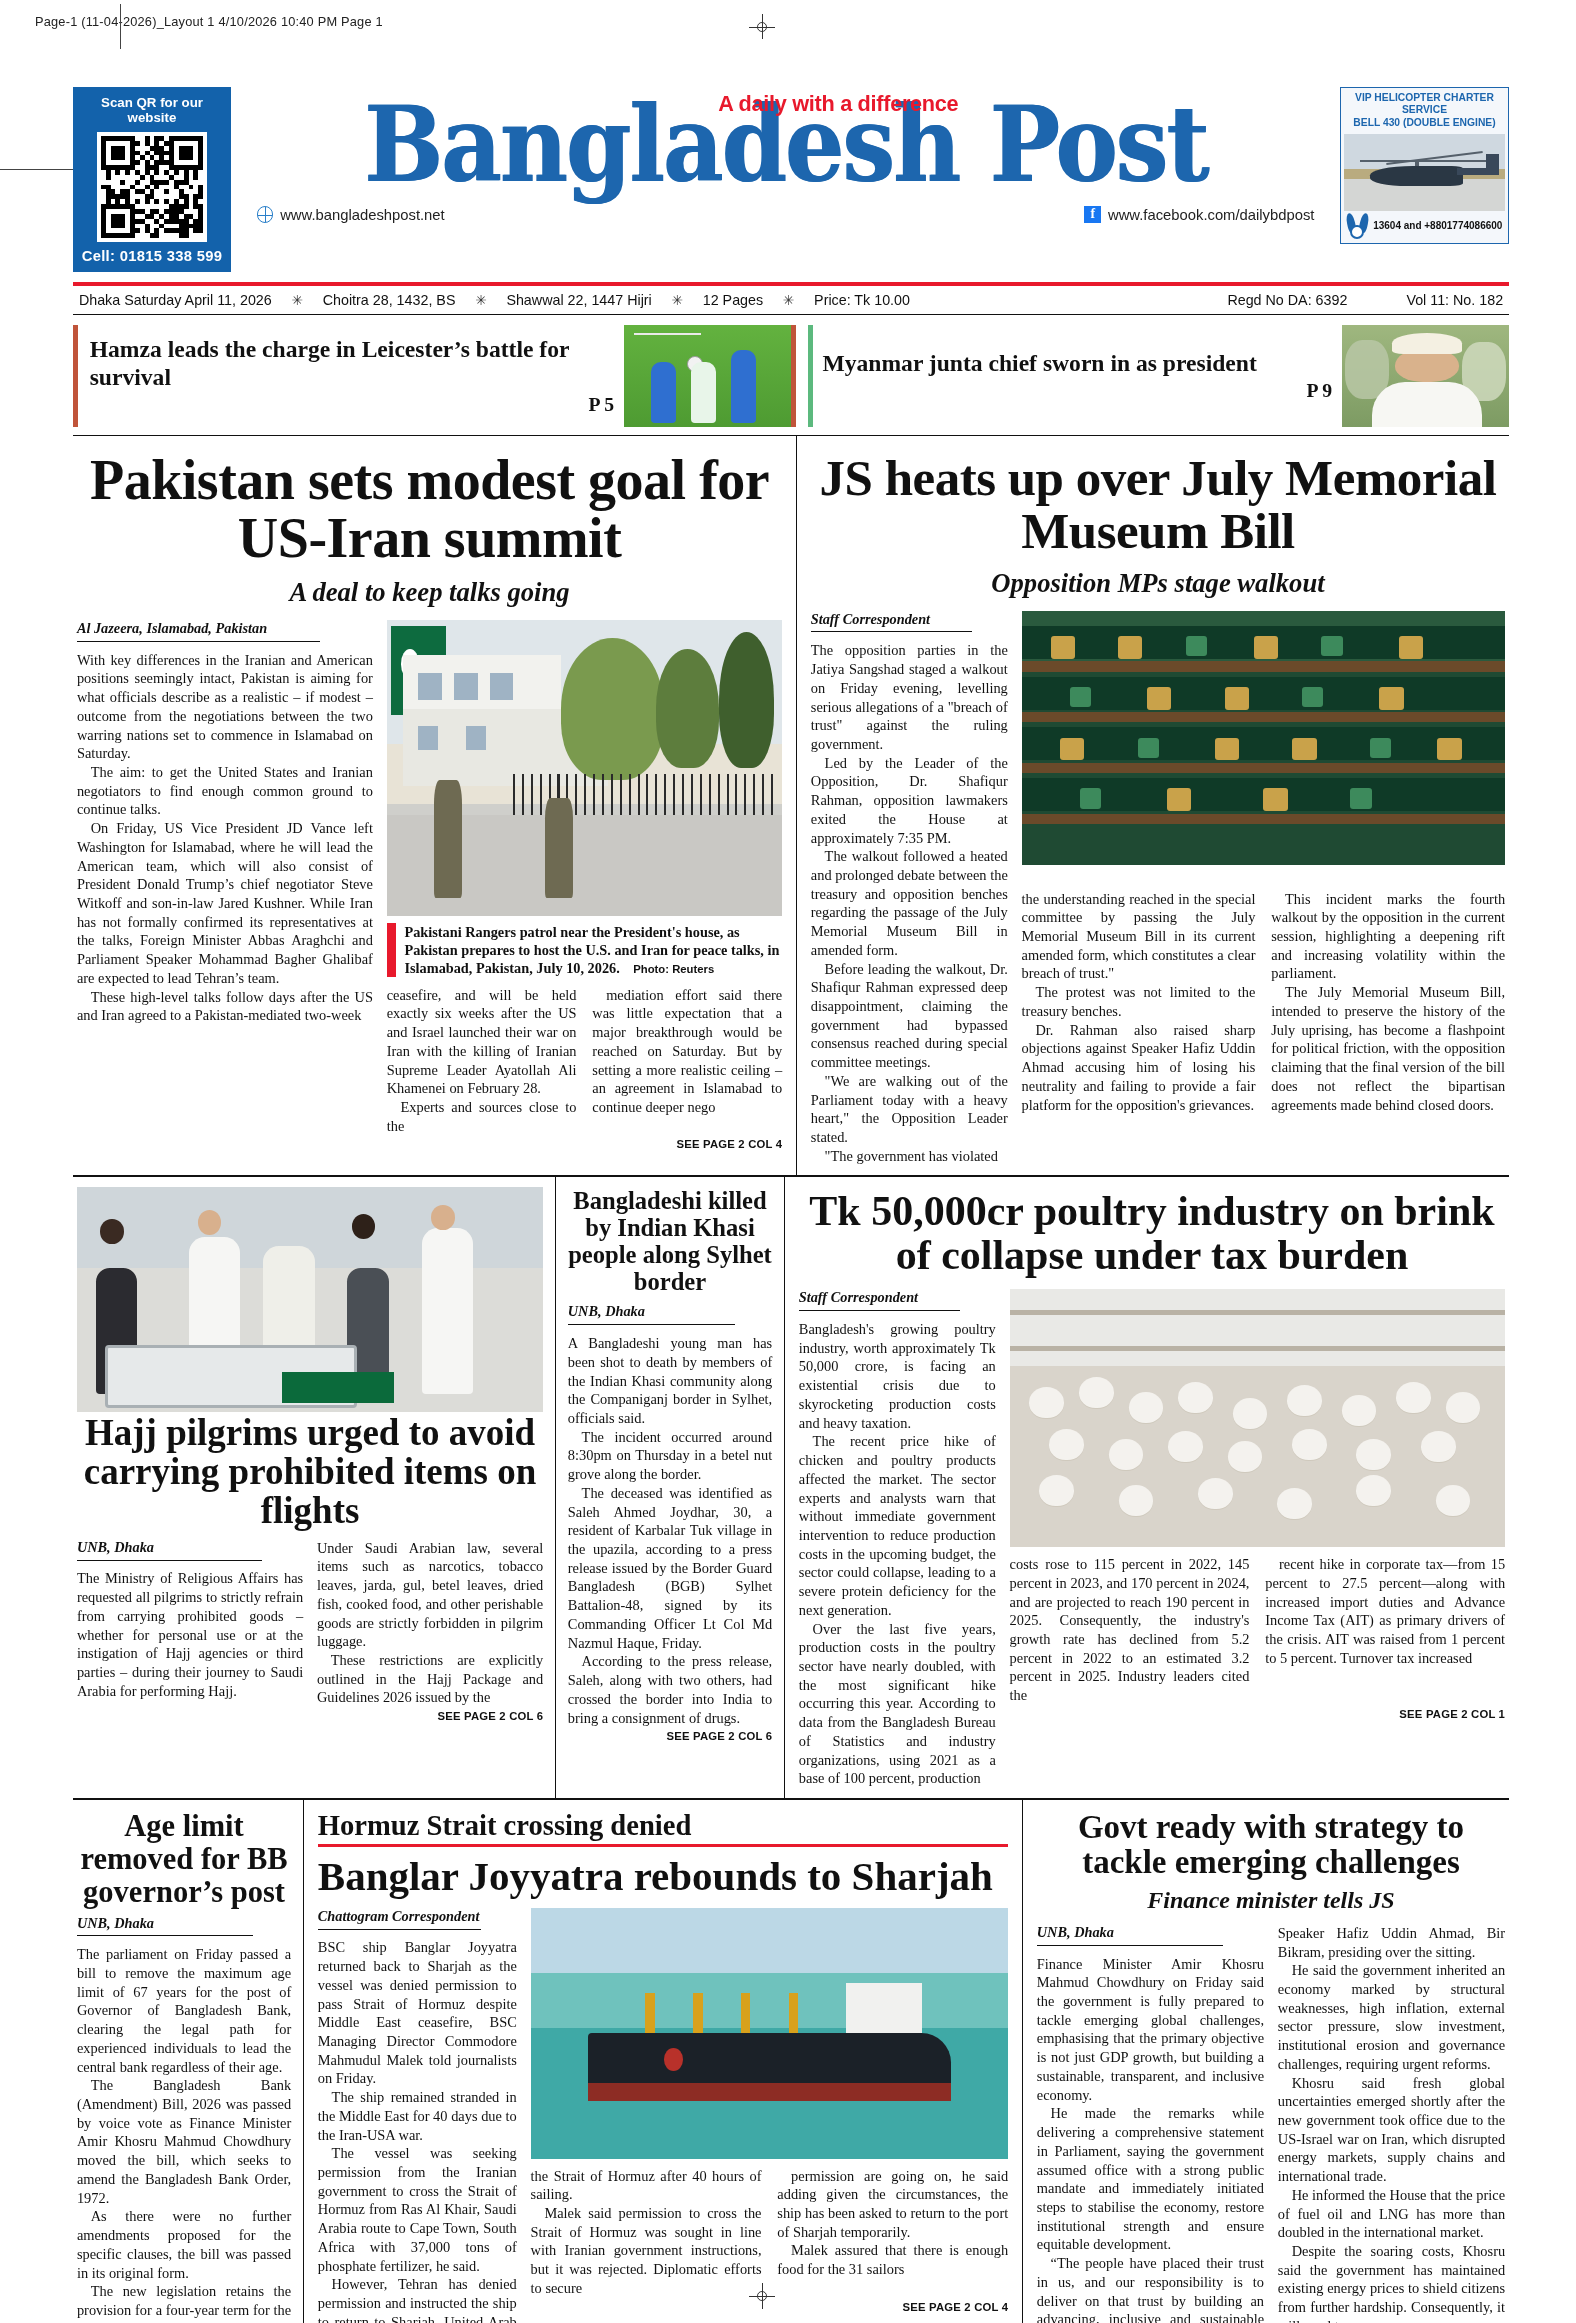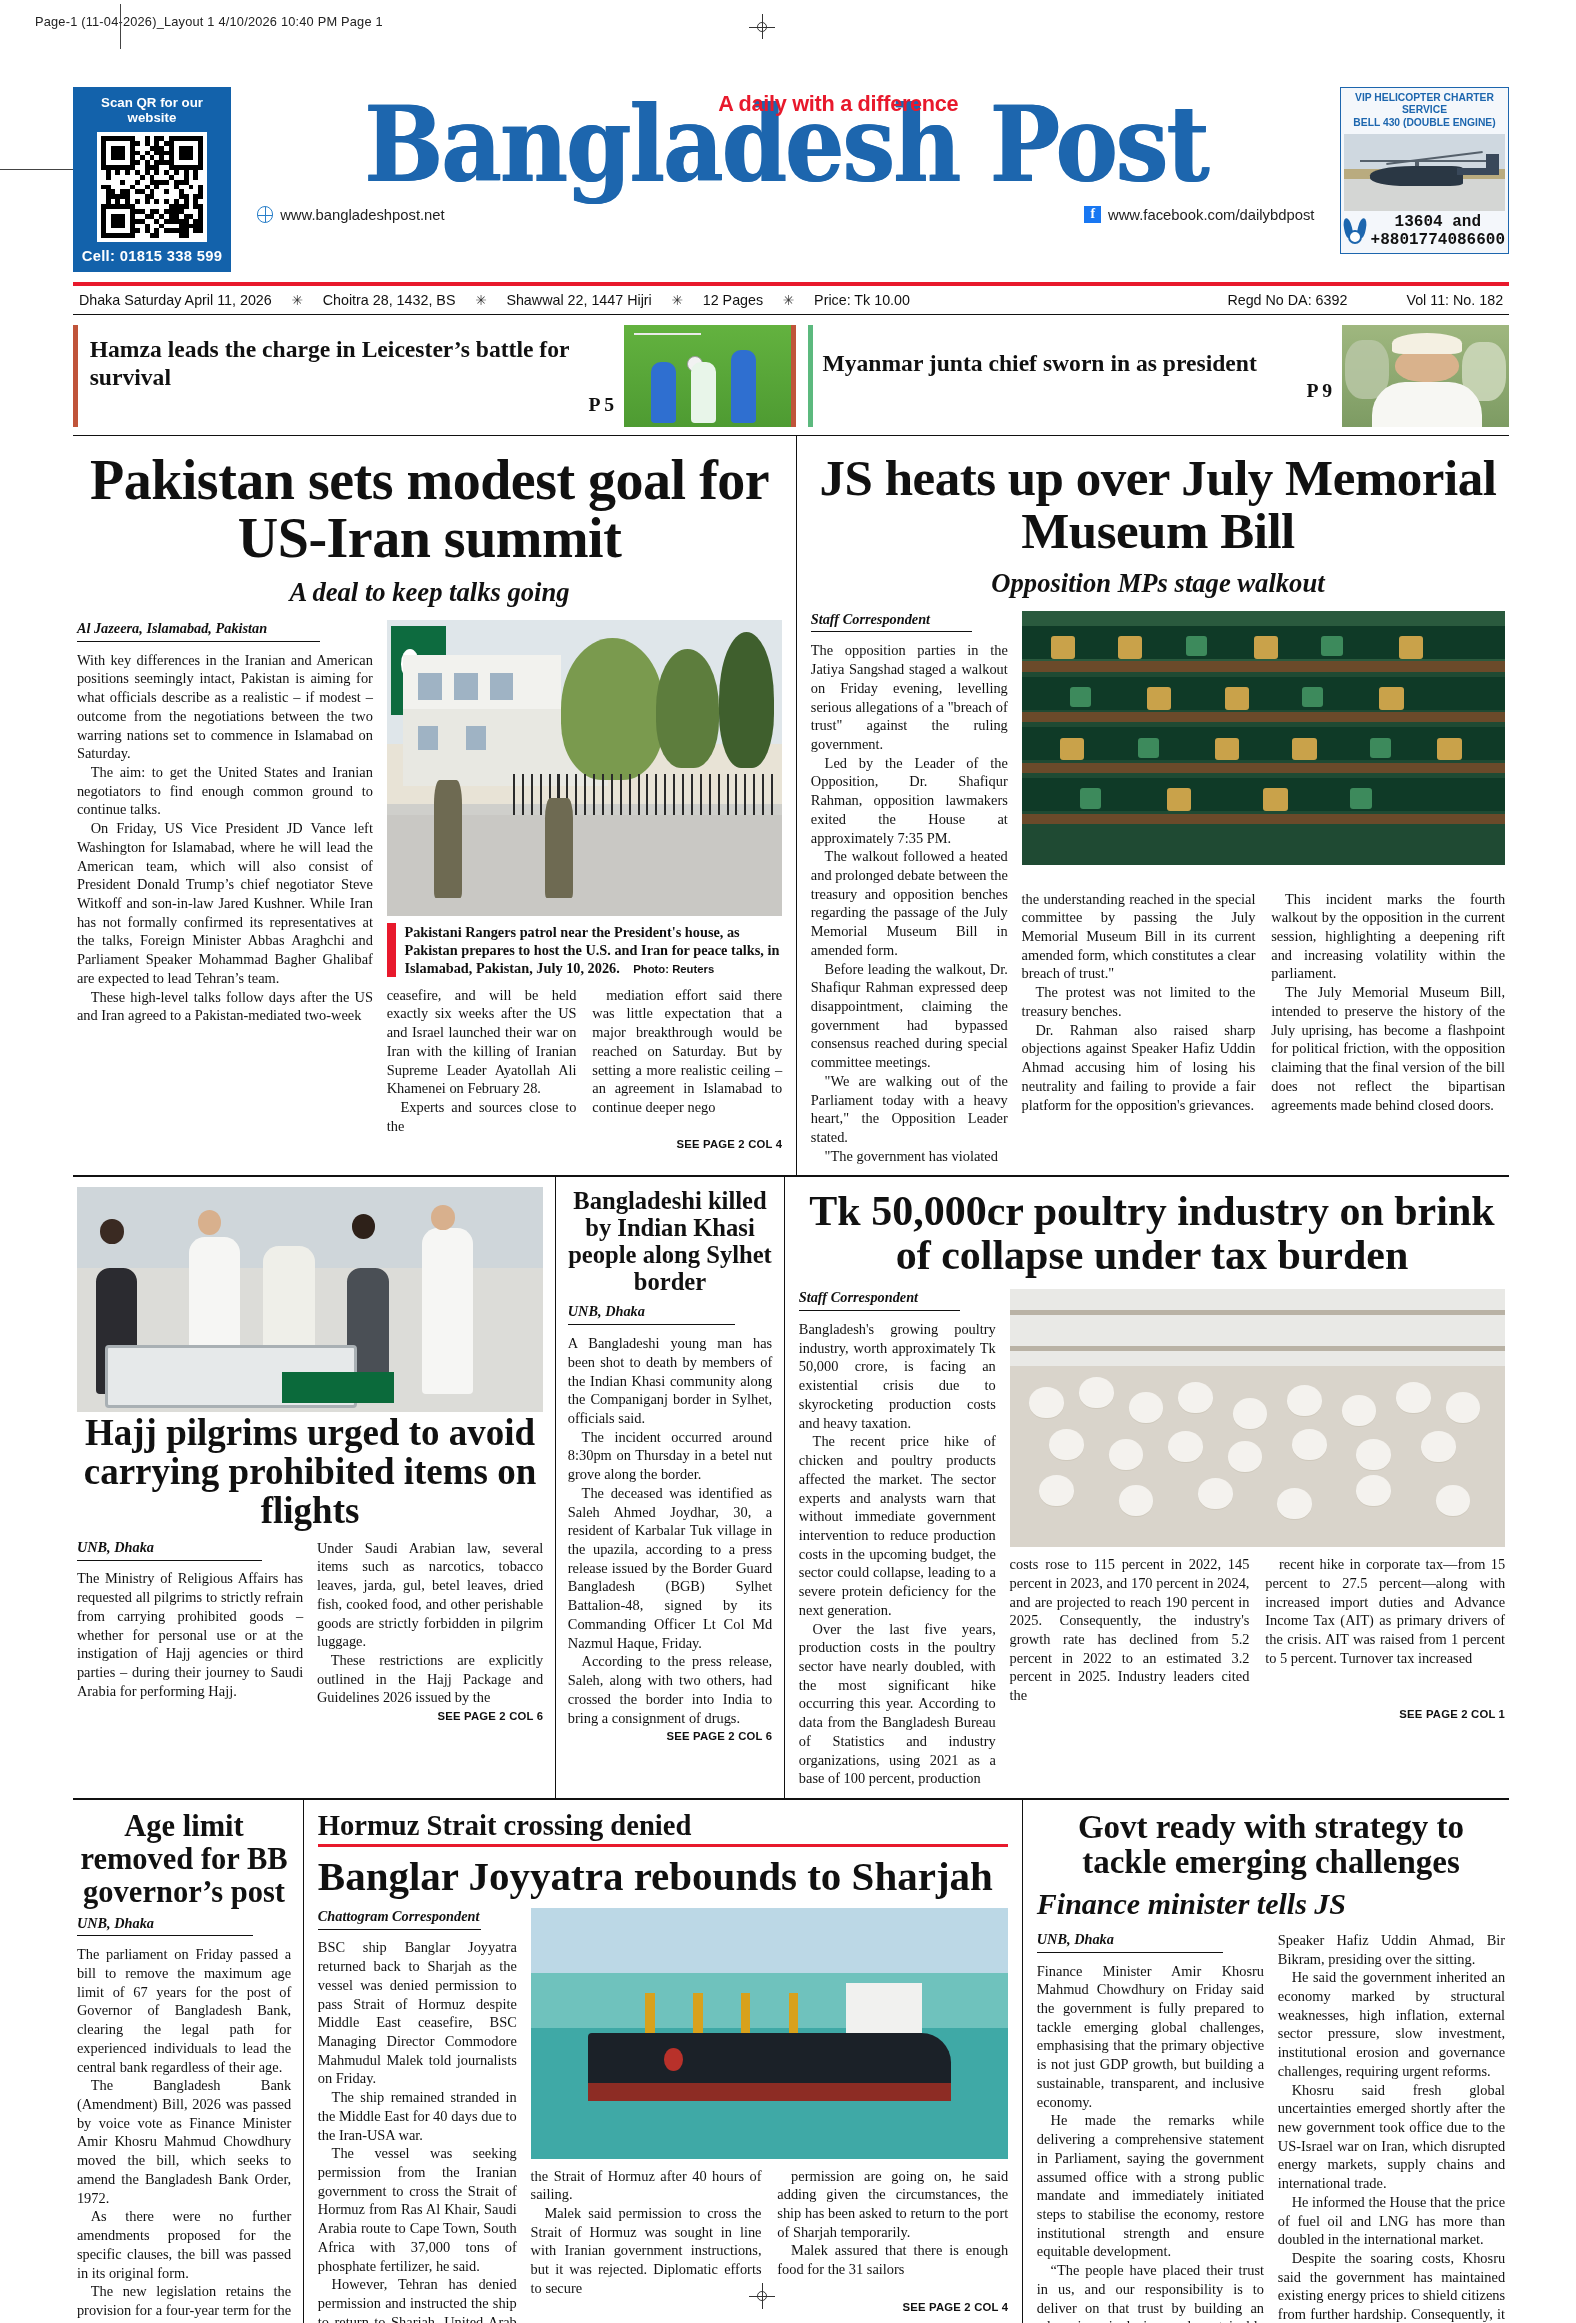--- a/index.html
+++ b/index.html
@@ -75,21 +75,21 @@
   .heli-fin  { position:absolute; left:88%; top:26%; width:8%; height:22%; background:#39485a; }
   .heli-rotor{ position:absolute; left:10%; top:34%; width:78%; height:2px; background:#55606b; }
   .heli-rotor2{ position:absolute; left:26%; top:30%; width:60%; height:2px; background:#55606b; transform:rotate(-7deg); }
   .heli-mast { position:absolute; left:44%; top:34%; width:3.9px; height:10%; background:#55606b; }
   .heli-foot { display:flex; align-items:center; justify-content:center; gap:4.9px; padding-bottom:1px; }
   .heli-logo { width:21.7px; height:25.6px; position:relative; flex:0 0 21.7px; }
   .heli-logo .wing { position:absolute; top:0; width:7.9px; height:19.7px; background:#1d66ae; border-radius:60% 60% 40% 40%; }
   .heli-logo .wl { left:0; transform:rotate(-12deg); }
   .heli-logo .wr { right:0; transform:rotate(12deg); }
   .heli-logo .ring { position:absolute; left:3.9px; bottom:0; width:13.8px; height:13.8px; border:2px solid #1d66ae; border-radius:50%; background:#fff; }
-  .heli-phone { font-family:Liberation Mono, monospace; font-size:16px; color:#111; font-weight:bold; }
+  .heli-phone { font-family:Liberation Sans, sans-serif; font-size:10px; color:#111; font-weight:bold; }
 
   .red-rule { height:3.9px; background:#e8192c; margin:9.9px 0 0; }
 
   
   .infobar {
     display:flex; align-items:center; font-family:"Liberation Sans", sans-serif;
     font-size:14.3px; color:#111; padding:6.9px 5.9px 5.9px; border-bottom:1.5px solid #111;
   }
   .infobar .grp { display:flex; align-items:center; }
   .infobar .star { margin:0 19.7px; color:#333; font-size:13.8px; }
@@ -212,21 +212,21 @@
   .hl-sm { font-family:"Liberation Serif", serif; font-weight:bold; text-align:center; font-size:24.6px; line-height:1.1; margin:0 0 7.9px; }
   .hl-bot { font-family:"Liberation Serif", serif; font-weight:bold; text-align:center; font-size:30.5px; line-height:1.08; margin:0 0 5.9px; }
 
   .botsec { display:flex; }
   .bot-a { flex:0 0 231px; width:231px; padding:9.9px 11.8px 9.9px 3.9px; border-right:1.5px solid #111; }
   .bot-b { flex:0 0 719px; width:719px; padding:9.9px 13.8px; border-right:1.5px solid #111; }
   .bot-c { flex:1; padding:9.9px 3.9px 9.9px 13.8px; }
 
   .overline { font-family:"Liberation Serif", serif; font-weight:bold; font-size:28.6px; border-bottom:3px solid #e8192c; padding-bottom:2px; margin:0 0 7.9px; }
   .hl-ship { font-family:"Liberation Serif", serif; font-weight:bold; font-size:41px; line-height:1.05; margin:0 0 9.9px; }
-  .sub-it { font-style:italic; font-weight:bold; font-size:30px; margin:3.9px 0 9.9px; }
+  .sub-it { text-align:center; font-style:italic; font-weight:bold; font-size:24px; margin:3.9px 0 9.9px; }
 
   .flow-wrap { display:flex; gap:13.8px; }
 </style>
 </head>
 <body>
 
 <div class="slug">Page-1 (11-04-2026)_Layout 1  4/10/2026  10:40 PM  Page 1</div>
 <div class="crop-tl"></div>
 <div class="crop-left"></div>
 <div class="reg-top">

